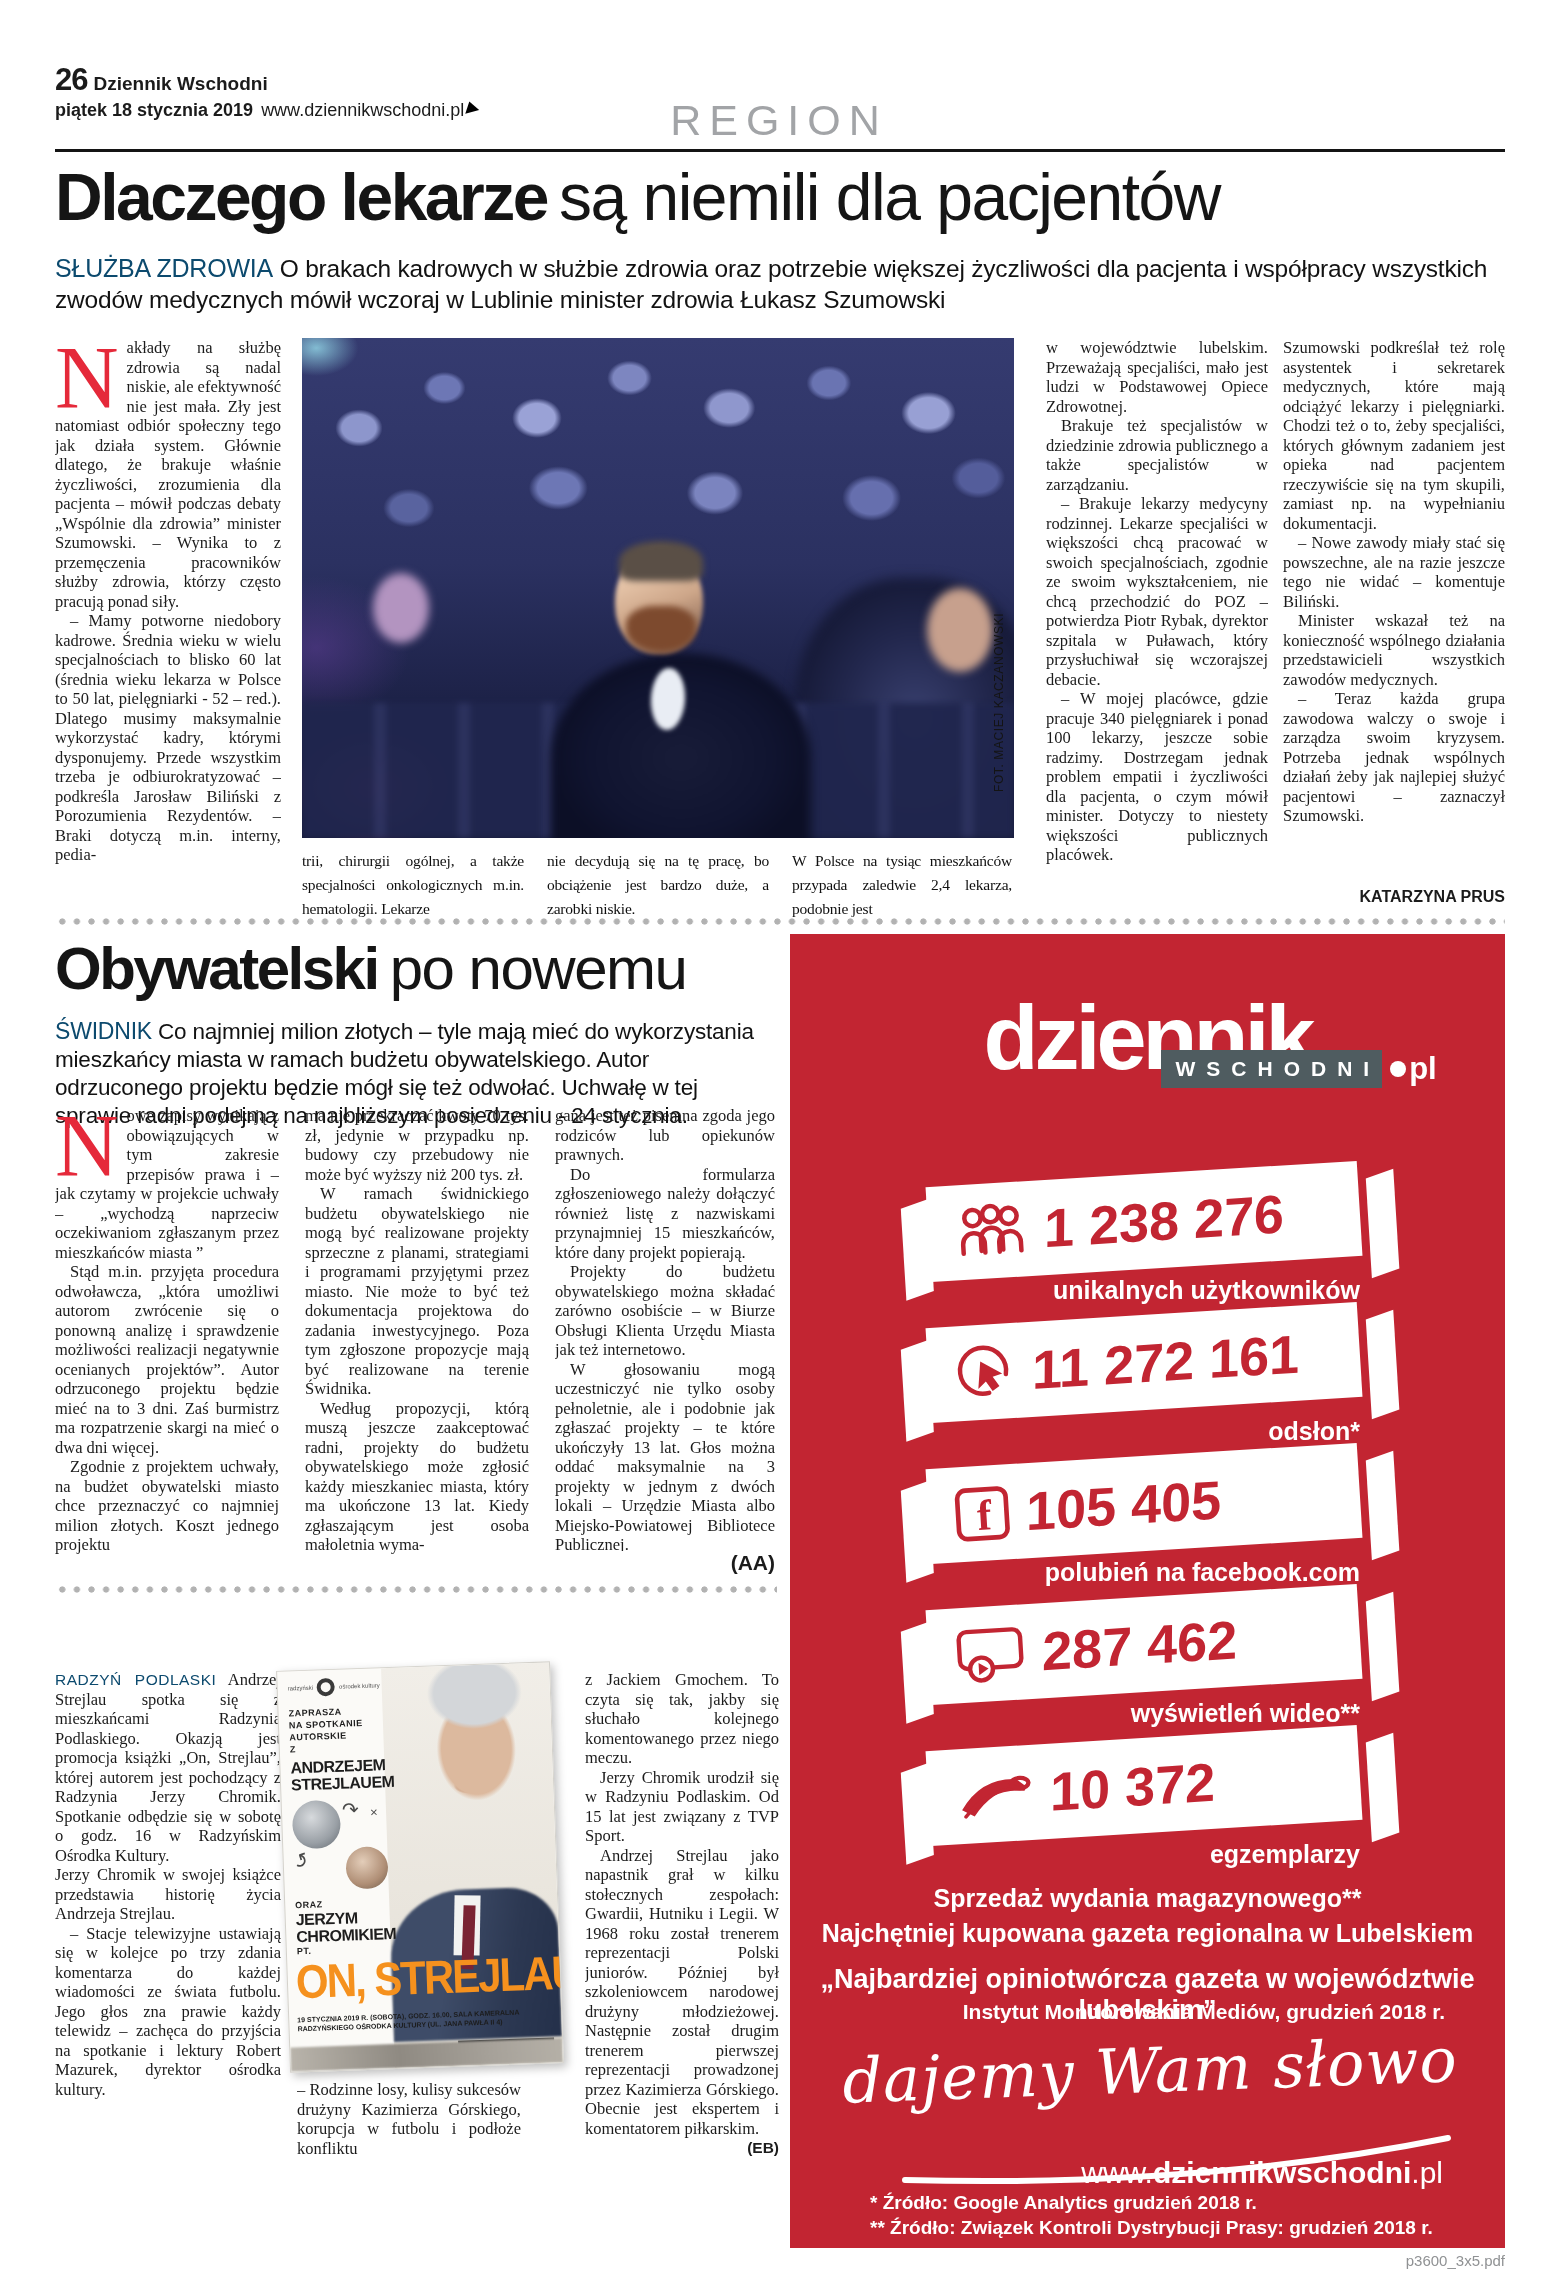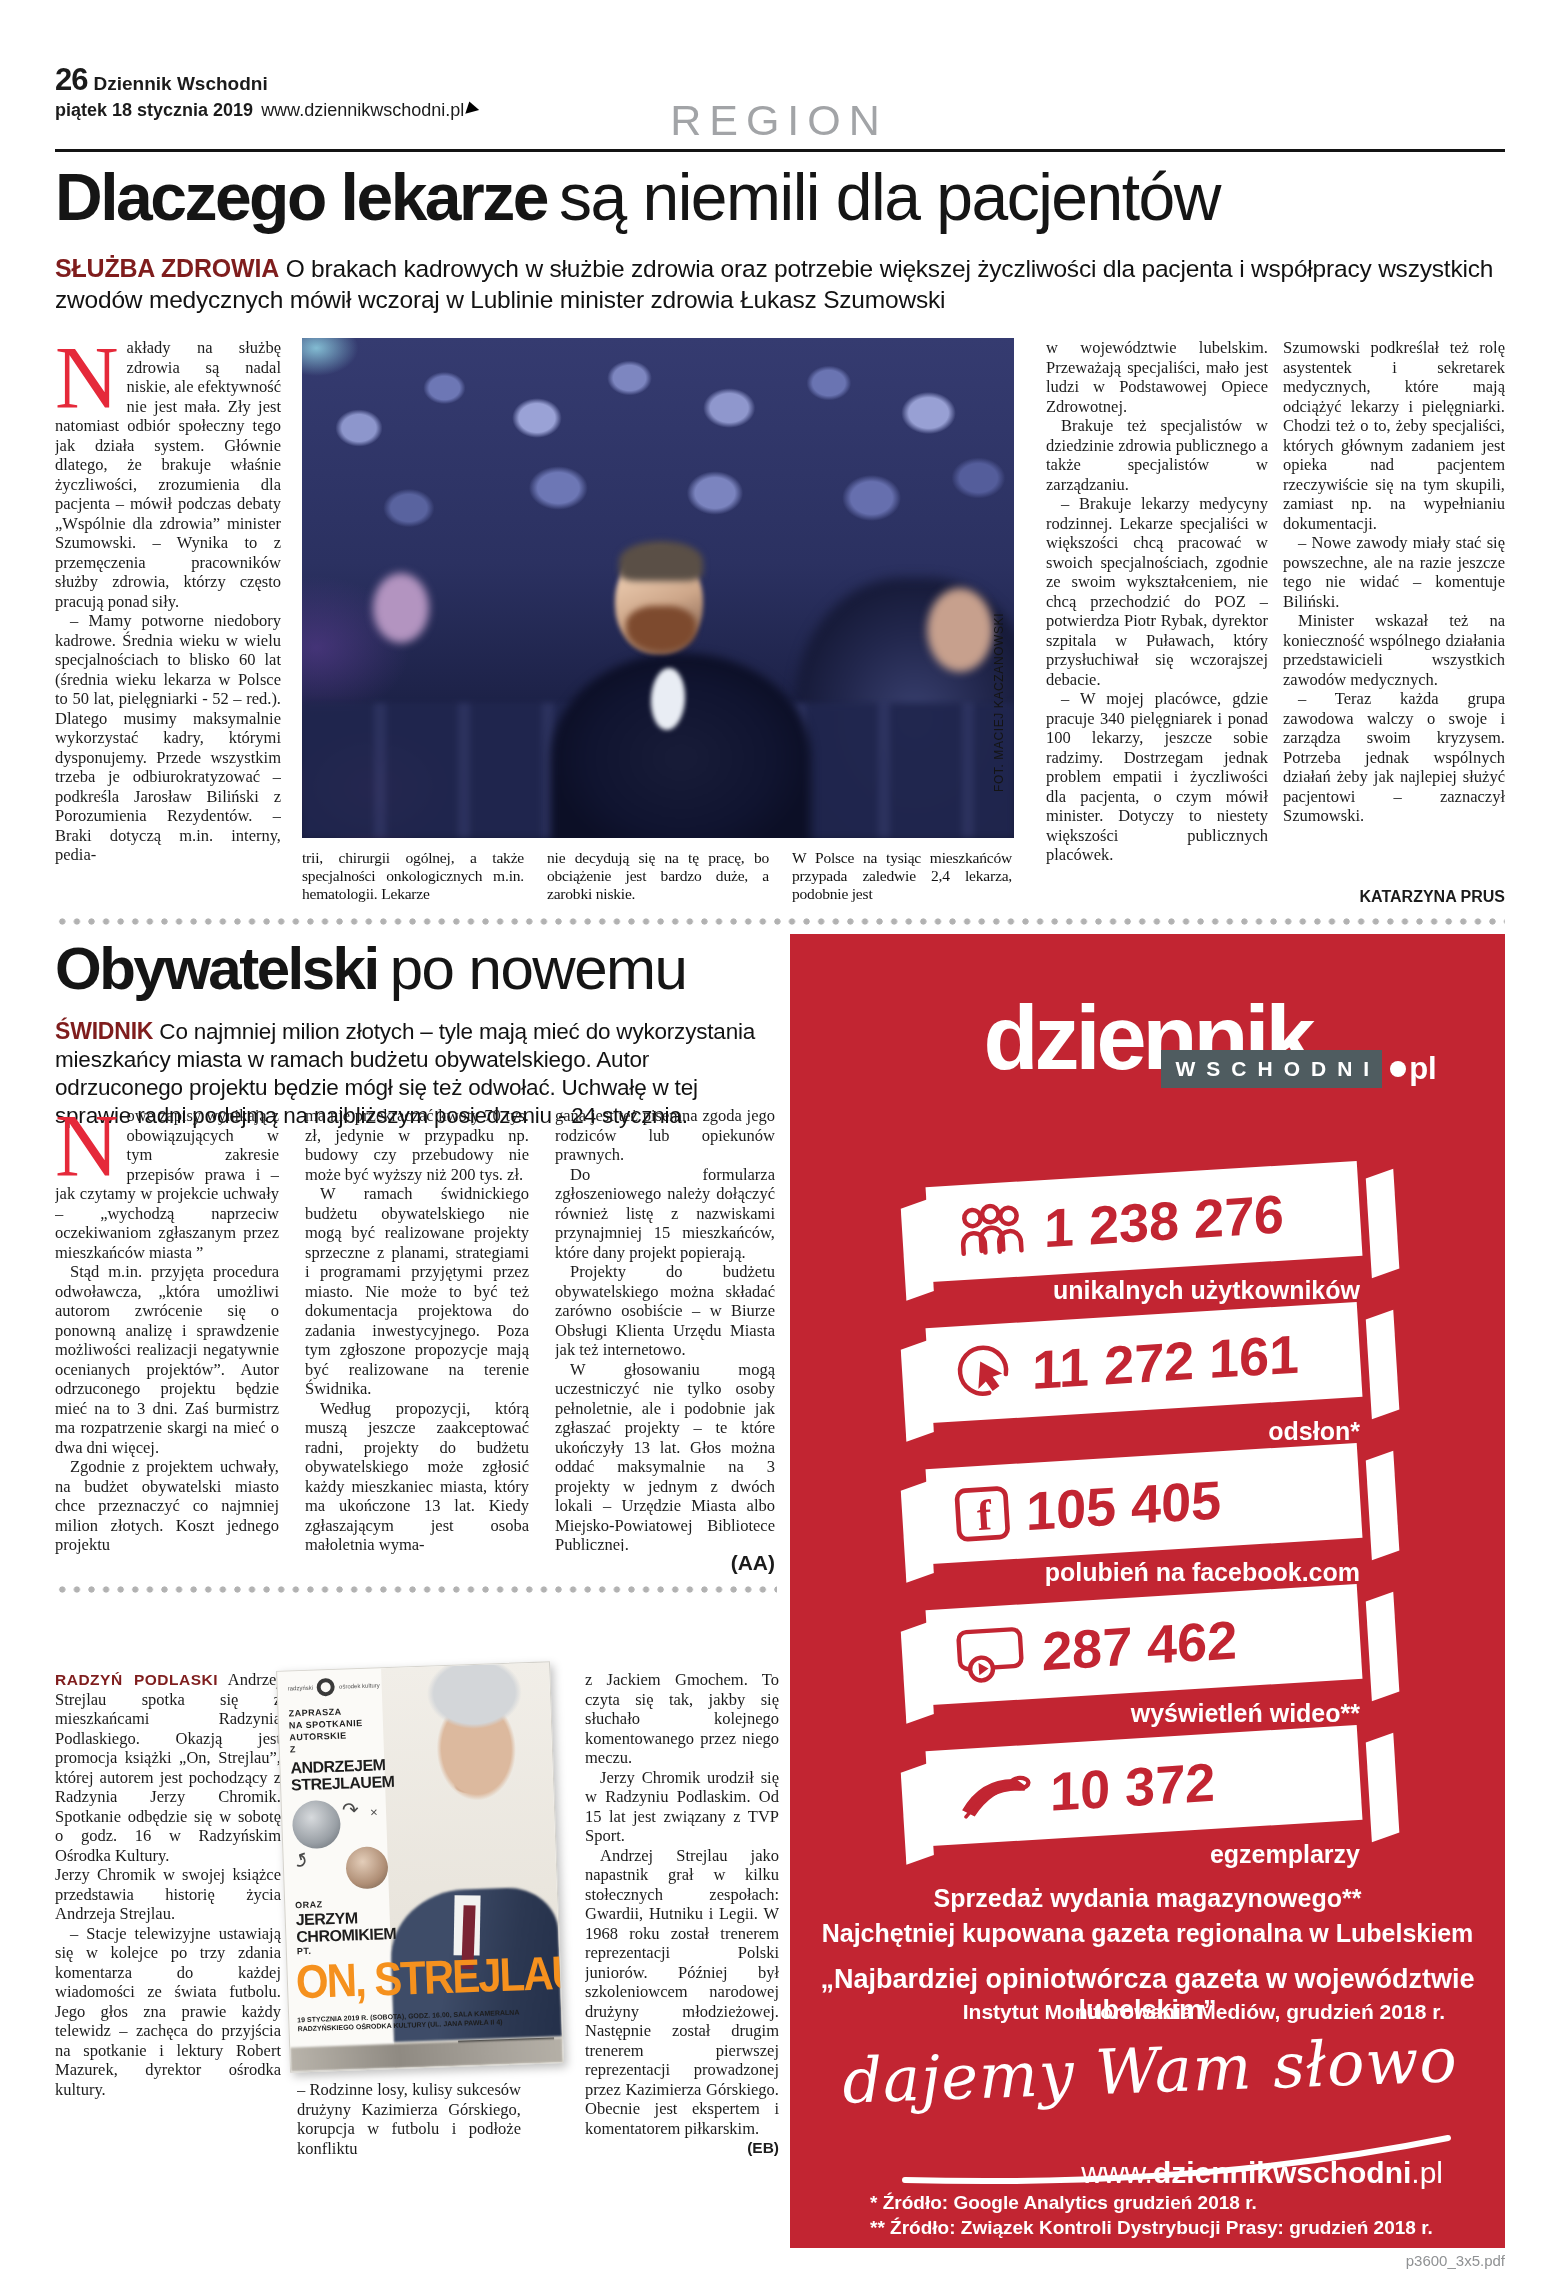--- a/index.html
+++ b/index.html
@@ -19,34 +19,34 @@
               transform:rotate(18deg);margin-left:3px;}
   #region-title{left:0;right:0;top:96px;text-align:center;font-size:43px;color:#a2a4a7;
                 letter-spacing:8px;font-weight:400;}
   #top-rule{left:55px;top:149px;width:1450px;height:3px;background:#141414;}
 
   
   .headline{white-space:nowrap;color:#151515;}
   .hl-b{font-weight:bold;letter-spacing:-2.5px;margin-top:28px;}
   .hl-l{font-weight:400;letter-spacing:-1.5px;margin-left:12px;}
   .lead{letter-spacing:-0.2px;color:#121212;}
-  .kicker{color:#7f1d1d;font-weight:bold;margin-top:16px;}
+  .kicker{color:#0c4a6e;font-weight:normal;margin-top:16px;}
 
   
   .col{overflow:hidden;}
   .col p{margin:0;text-align:justify;text-indent:15px;font-family:"Liberation Serif",serif;
          font-size:16.5px;line-height:19.5px;color:#1b1b1b;}
   .col p:first-child{text-indent:0;}
   .col .paras{display:contents;}
   .dropcap{float:left;font-family:"Liberation Serif",serif;font-weight:400;color:#e5293a;
            font-size:88px;line-height:72px;margin:4px 8px 0 0;}
   .sig{font-family:"Liberation Sans",sans-serif !important;font-weight:bold;font-size:15.5px !important;
        text-align:right !important;text-indent:0 !important;}
   .byline{font-weight:bold;font-size:16px;text-align:right;}
-  .caption{font-size:15.5px;line-height:18px;text-align:justify;color:#101010;letter-spacing:-0.2px;}
+  .caption{font-size:15.5px;line-height:24px;text-align:justify;color:#101010;letter-spacing:-0.2px;}
   .dotline{height:9px;background-image:radial-gradient(circle,#b2b2b2 2.8px,rgba(0,0,0,0) 3.4px);
            background-size:14.6px 9px;background-repeat:repeat-x;background-position:0 50%;}
 
   
   #conf-photo{left:302px;top:338px;width:712px;height:500px;overflow:hidden;background:
     radial-gradient(60px 40px at 2% 2%, rgba(150,220,235,.8), transparent 70%),
     radial-gradient(110px 80px at 10% 90%, rgba(235,90,160,.5), transparent 72%),
     radial-gradient(130px 100px at 2% 62%, rgba(96,62,150,.55), transparent 72%),
     radial-gradient(38px 30px at 8% 18%, #8d96cc 0 45%, transparent 62%),
     radial-gradient(34px 26px at 20% 10%, #6d77b5 0 45%, transparent 62%),

